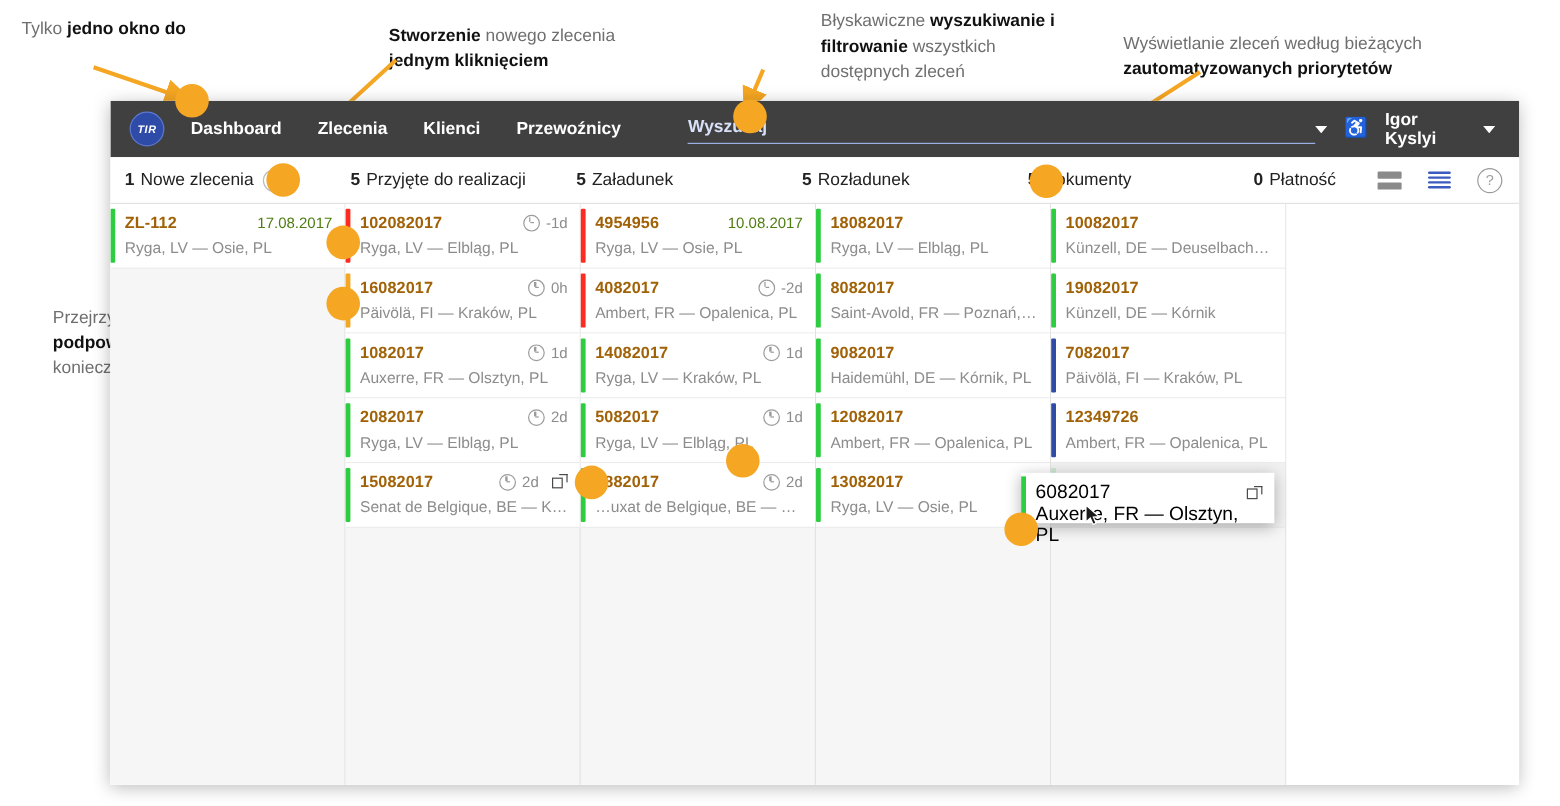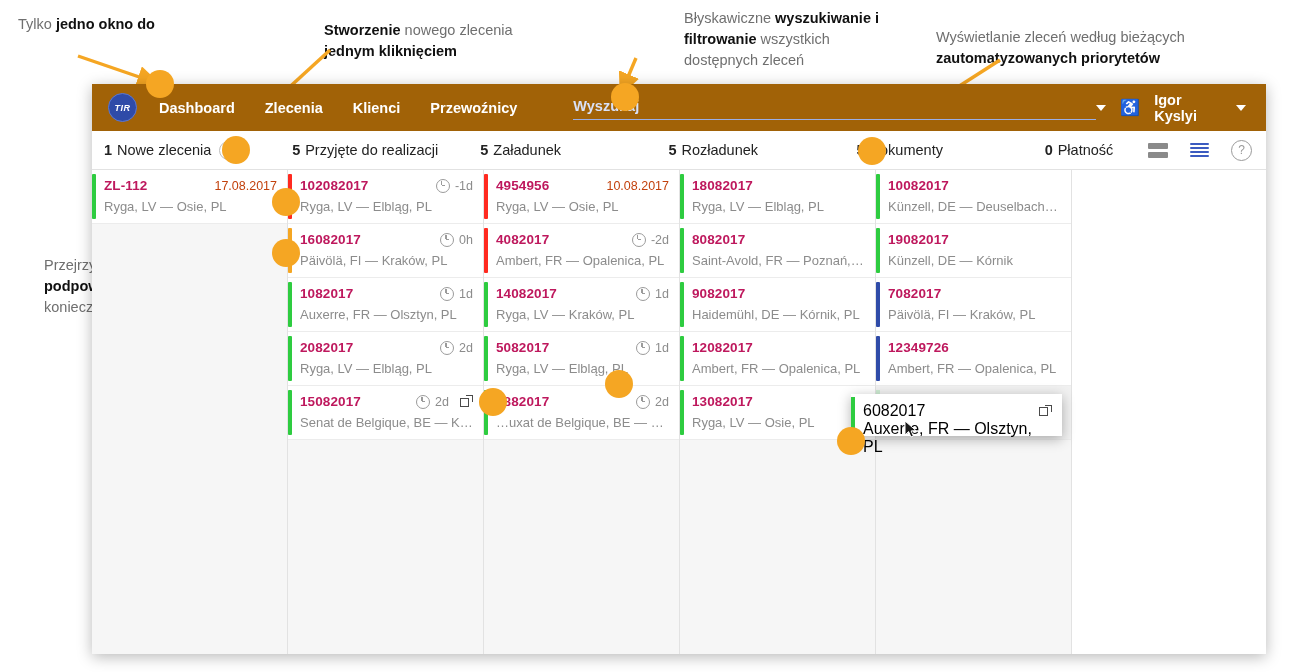--- a/index.html
+++ b/index.html
@@ -22,21 +22,21 @@
        background:#F5A623;box-shadow:0 0 0 0 rgba(0,0,0,0);}
 
   
   #app{
     position:absolute;left:92px;top:84px;width:1174px;height:570px;
     background:#ffffff;
     box-shadow:0 3px 14px rgba(0,0,0,.28);
     overflow:hidden;
   }
   
-  .navbar{height:47px;background:#a16207;display:flex;align-items:center;padding:0 16px;}
+  .navbar{height:47px;background:#404040;display:flex;align-items:center;padding:0 16px;}
   .logo{width:27px;height:27px;border-radius:50%;background:#2F4BA8;
         display:flex;align-items:center;justify-content:center;flex:0 0 auto;
         border:1.5px solid #5C79D2;}
   .logo .lt{font-size:9px;font-weight:700;color:#fff;font-style:italic;letter-spacing:.5px;}
   .navlinks{display:flex;align-items:center;margin-left:22px;}
   .navlink{color:#ffffff;font-size:14.5px;font-weight:700;margin-right:30px;cursor:pointer;}
   .searchwrap{margin-left:26px;width:545px;position:relative;}
   .searchwrap input{
     width:100%;background:transparent;border:none;border-bottom:1px solid #9BAEE4;
     color:#ffffff;font-size:14.5px;font-family:"Liberation Sans",sans-serif;
@@ -71,24 +71,24 @@
 
   
   .board{display:flex;height:485px;background:#ffffff;}
   .col{box-sizing:border-box;background:#F6F6F6;border-right:1px solid #E2E2E2;
        padding:0;position:relative;}
   .col:last-child{border-right:none;background:#ffffff;}
   .card{background:#ffffff;border-bottom:1px solid #ECECEC;position:relative;
         padding:8px 10px 9px 12px;cursor:pointer;}
   .card .bar{position:absolute;left:0;top:4px;bottom:4px;width:4px;border-radius:1px;}
   .card .r1{display:flex;align-items:center;}
-  .card .num{font-size:13.5px;font-weight:700;color:#be185d;letter-spacing:.1px;}
+  .card .num{font-size:13.5px;font-weight:700;color:#a16207;letter-spacing:.1px;}
   .card .meta{margin-left:auto;display:flex;align-items:center;gap:5px;
               font-size:12.5px;color:#8C8C8C;}
-  .card .date{font-size:12.5px;color:#c2410c;margin-left:auto;}
+  .card .date{font-size:12.5px;color:#4d7c0f;margin-left:auto;}
   .card .route{font-size:13px;color:#8C8C8C;margin-top:6px;white-space:nowrap;overflow:hidden;text-overflow:ellipsis;}
   .clock{width:12px;height:12px;border:1.3px solid #9B9B9B;border-radius:50%;position:relative;display:inline-block;}
   .clock:before{content:"";position:absolute;left:4.3px;top:1.8px;width:1.2px;height:4px;background:#9B9B9B;}
   .clock:after{content:"";position:absolute;left:4.8px;top:5.2px;width:3.4px;height:1.2px;background:#9B9B9B;}
   .extlink{width:13px;height:13px;position:relative;display:inline-block;margin-left:6px;}
   .extlink:before{content:"";position:absolute;left:0;top:2.5px;width:9px;height:9px;
                   border:1.3px solid #4a4a4a;box-sizing:border-box;}
   .extlink:after{content:"";position:absolute;right:0;top:0px;width:6px;height:6px;
                  border-top:1.3px solid #4a4a4a;border-right:1.3px solid #4a4a4a;}
   .ghost{background:#F1F1F1;border-bottom:1px solid #ECECEC;position:relative;padding:8px 10px 9px 12px;}

